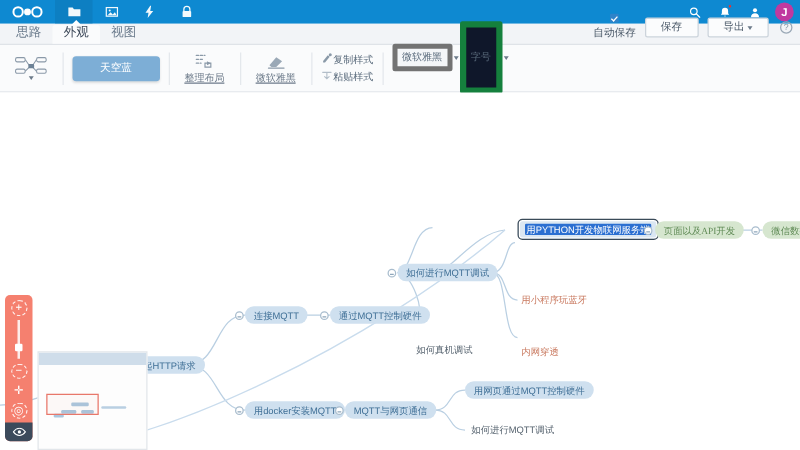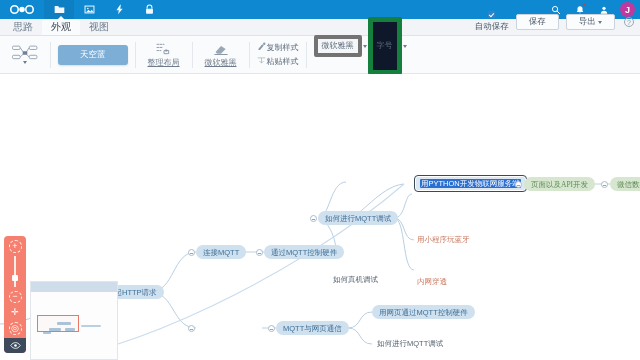--- a/index.html
+++ b/index.html
@@ -435,20 +435,21 @@
     <div class="node filled2" style="left:524px; top:103px;">页面以及API开发</div>
     <div class="collapse" style="left:515px; top:107px;"></div>
 
     <div class="node filled2" style="left:610px; top:103px;">微信数据解析</div>
     <div class="collapse" style="left:601px; top:107px;"></div>
 
     <div class="node plain" style="left:414px; top:159px;">用小程序玩蓝牙</div>
     <div class="node plain" style="left:414px; top:201px;">内网穿透</div>
     <div class="node plain-b" style="left:330px; top:199px;">如何真机调试</div>
 
+    <div class="node filled" style="left:196px; top:247px;">用docker安装MQTT</div>
     <div class="collapse" style="left:188px; top:251px;"></div>
 
     <div class="node filled" style="left:276px; top:247px;">MQTT与网页通信</div>
     <div class="collapse" style="left:268px; top:251px;"></div>
 
     <div class="node filled" style="left:372px; top:231px;">用网页通过MQTT控制硬件</div>
     <div class="node plain-b" style="left:374px; top:263px;">如何进行MQTT调试</div>
 
     <div class="minimap">
       <div class="mm-title"></div>

